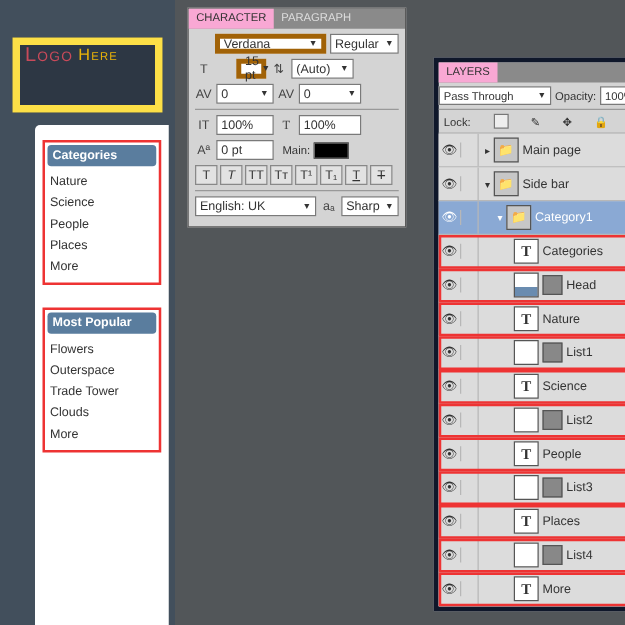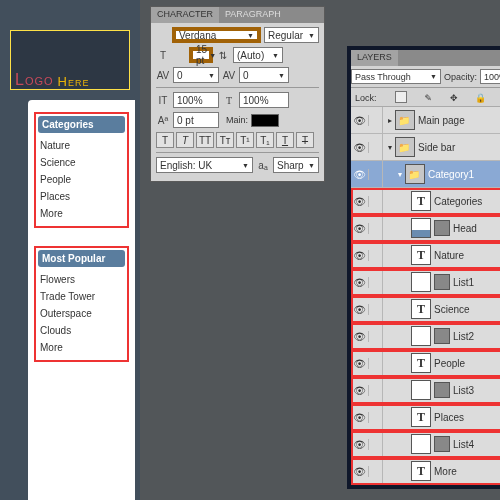--- a/index.html
+++ b/index.html
@@ -1,34 +1,34 @@
 <!DOCTYPE html>
 <html><head>
 <meta charset="utf-8">
 <style>
   * { margin:0; padding:0; box-sizing:border-box; font-family:Arial,sans-serif; }
   body { background:#525659; width:500px; height:500px; overflow:hidden; position:relative; font-size:11px; color:#333; }
 
   
   .preview { position:absolute; left:0; top:0; width:140px; height:500px; background:#424f5c; }
   .logo-area { height:98px; padding:10px; }
-  .logo-strip { background:#2d3744; border:1px solid #fde047; height:60px; margin-top:20px; display:flex; align-items:flex-end; padding-left:4px; }
+  .logo-strip { background:#2d3744; border:6px solid #fde047; height:60px; margin-top:20px; display:flex; align-items:flex-start; padding-left:4px; }
   .logo-strip .l1 { color:#c84a5a; font-size:16px; letter-spacing:1px; font-variant:small-caps; }
   .logo-strip .l2 { color:#eab308; font-size:13px; letter-spacing:1px; font-variant:small-caps; margin-left:4px;}
   .page-body { background:#fff; margin:2px 5px 0 28px; border-radius:4px 0 0 0; padding:12px 6px; height:400px;}
   .cat-box { border:2px solid #e33; padding:2px; margin-bottom:18px;}
   .cat-head { background:#5a7d9e; color:#fff; font-weight:bold; font-size:10px; padding:3px 4px; border-radius:3px; display:inline-block; width:100%; }
   .cat-list { list-style:none; padding:4px 2px 2px 2px;}
   .cat-list li { font-size:10px; color:#333; padding:3px 0;}
 
   
   .char-panel { position:absolute; left:150px; top:6px; width:175px; background:#d4d4d4; border:1px solid #5a5a5a; }
   .tabs { display:flex; background:#8a8a8a; height:16px; }
   .tab { padding:2px 6px; font-size:9px; color:#ddd; cursor:default; }
-  .tab.active { background:#a3a3a3; color:#333;}
+  .tab.active { background:#f9a8d4; color:#333;}
   .cp-body { padding:4px 5px; font-size:10px; }
   .cp-row { display:flex; align-items:center; gap:3px; margin-bottom:4px; }
   .cp-field { background:#fff; border:1px solid #7a7a7a; height:16px; display:flex; align-items:center; padding:0 3px; font-size:10px; gap:2px; }
   .cp-field .dd { margin-left:auto; font-size:7px; }
   .ico { width:14px; text-align:center; font-size:10px; color:#444;}
   .hl { border:4px solid #a16207;margin-left:16px; }
   .color-swatch { width:28px; height:13px; background:#000; border:1px solid #666;}
   .tt-row { display:flex; gap:2px; margin:3px 0; }
   .tt { width:18px; height:16px; border:1px solid #888; background:#e2e2e2; display:flex; align-items:center; justify-content:center; font-size:10px; cursor:default;}
   .divider { height:1px; background:#999; margin:4px 0;}
@@ -72,22 +72,22 @@
         <li>Science</li>
         <li>People</li>
         <li>Places</li>
         <li>More</li>
       </ul>
     </div>
     <div class="cat-box">
       <div class="cat-head">Most Popular</div>
       <ul class="cat-list">
         <li>Flowers</li>
+        <li>Outerspace</li>
         <li>Trade Tower</li>
-        <li>Outerspace</li>
         <li>Clouds</li>
         <li>More</li>
       </ul>
     </div>
   </div>
 </div>
 
 <div class="char-panel">
   <div class="tabs">
     <div class="tab active">CHARACTER</div>

